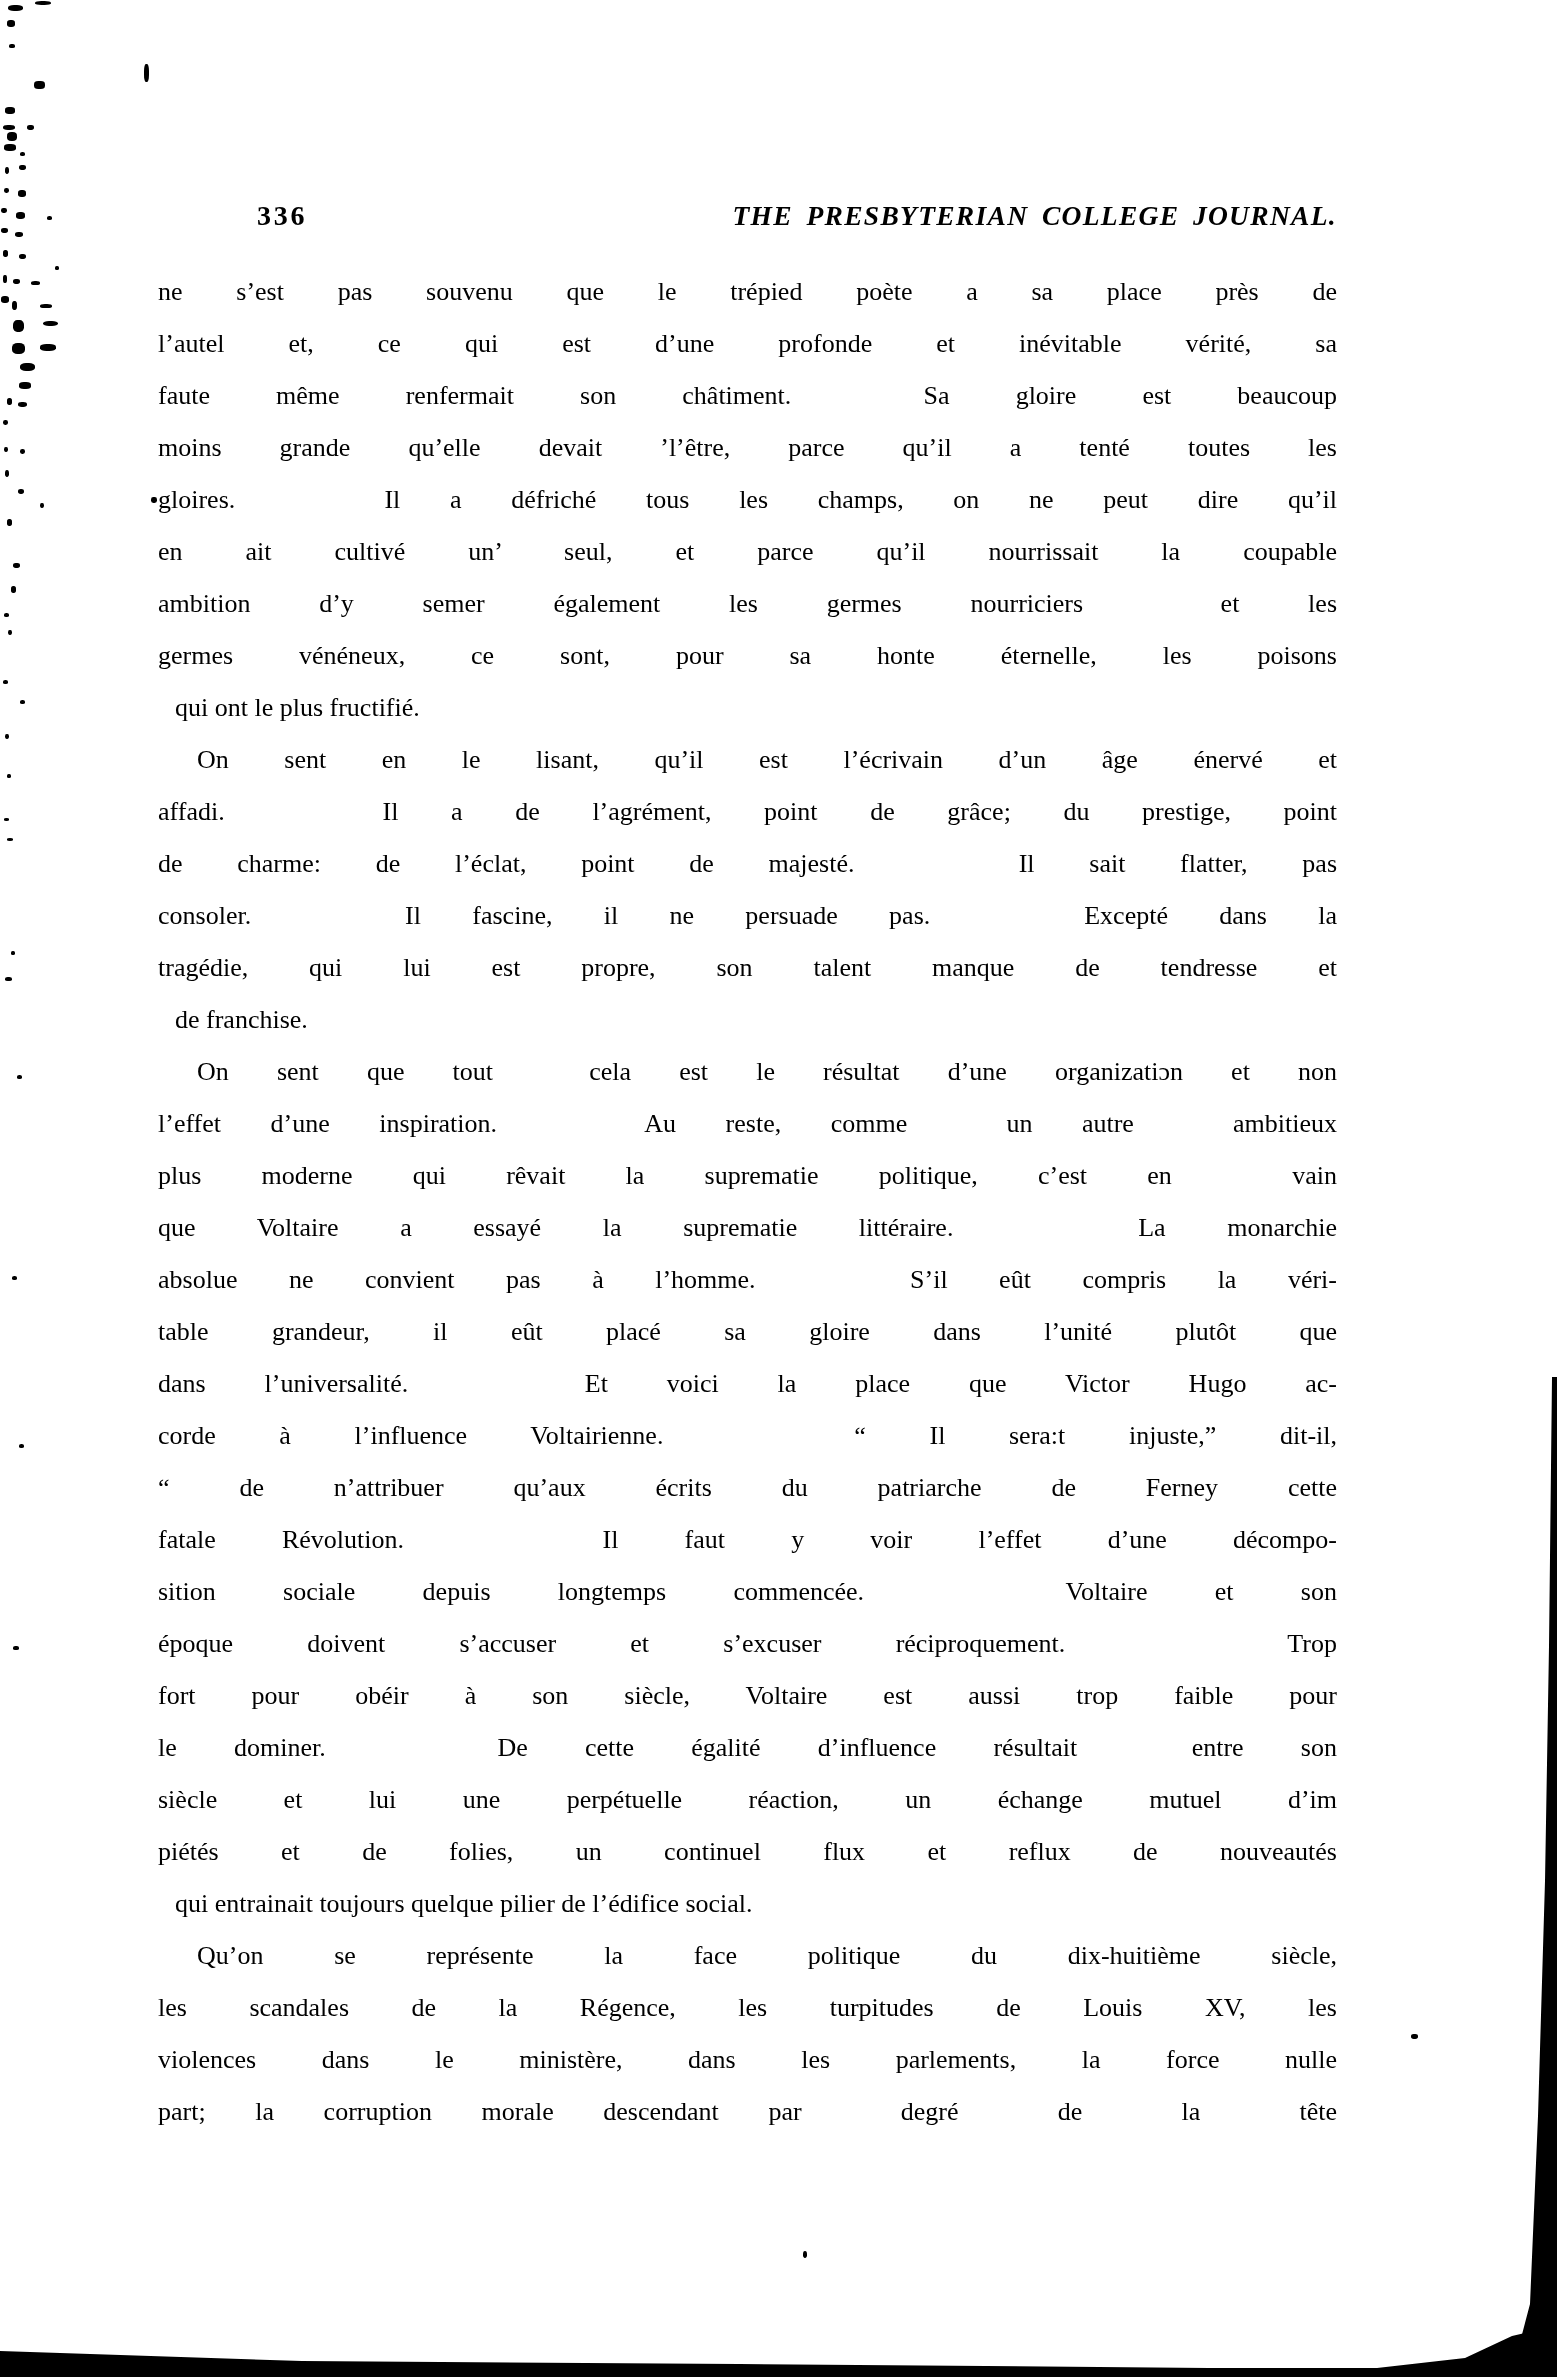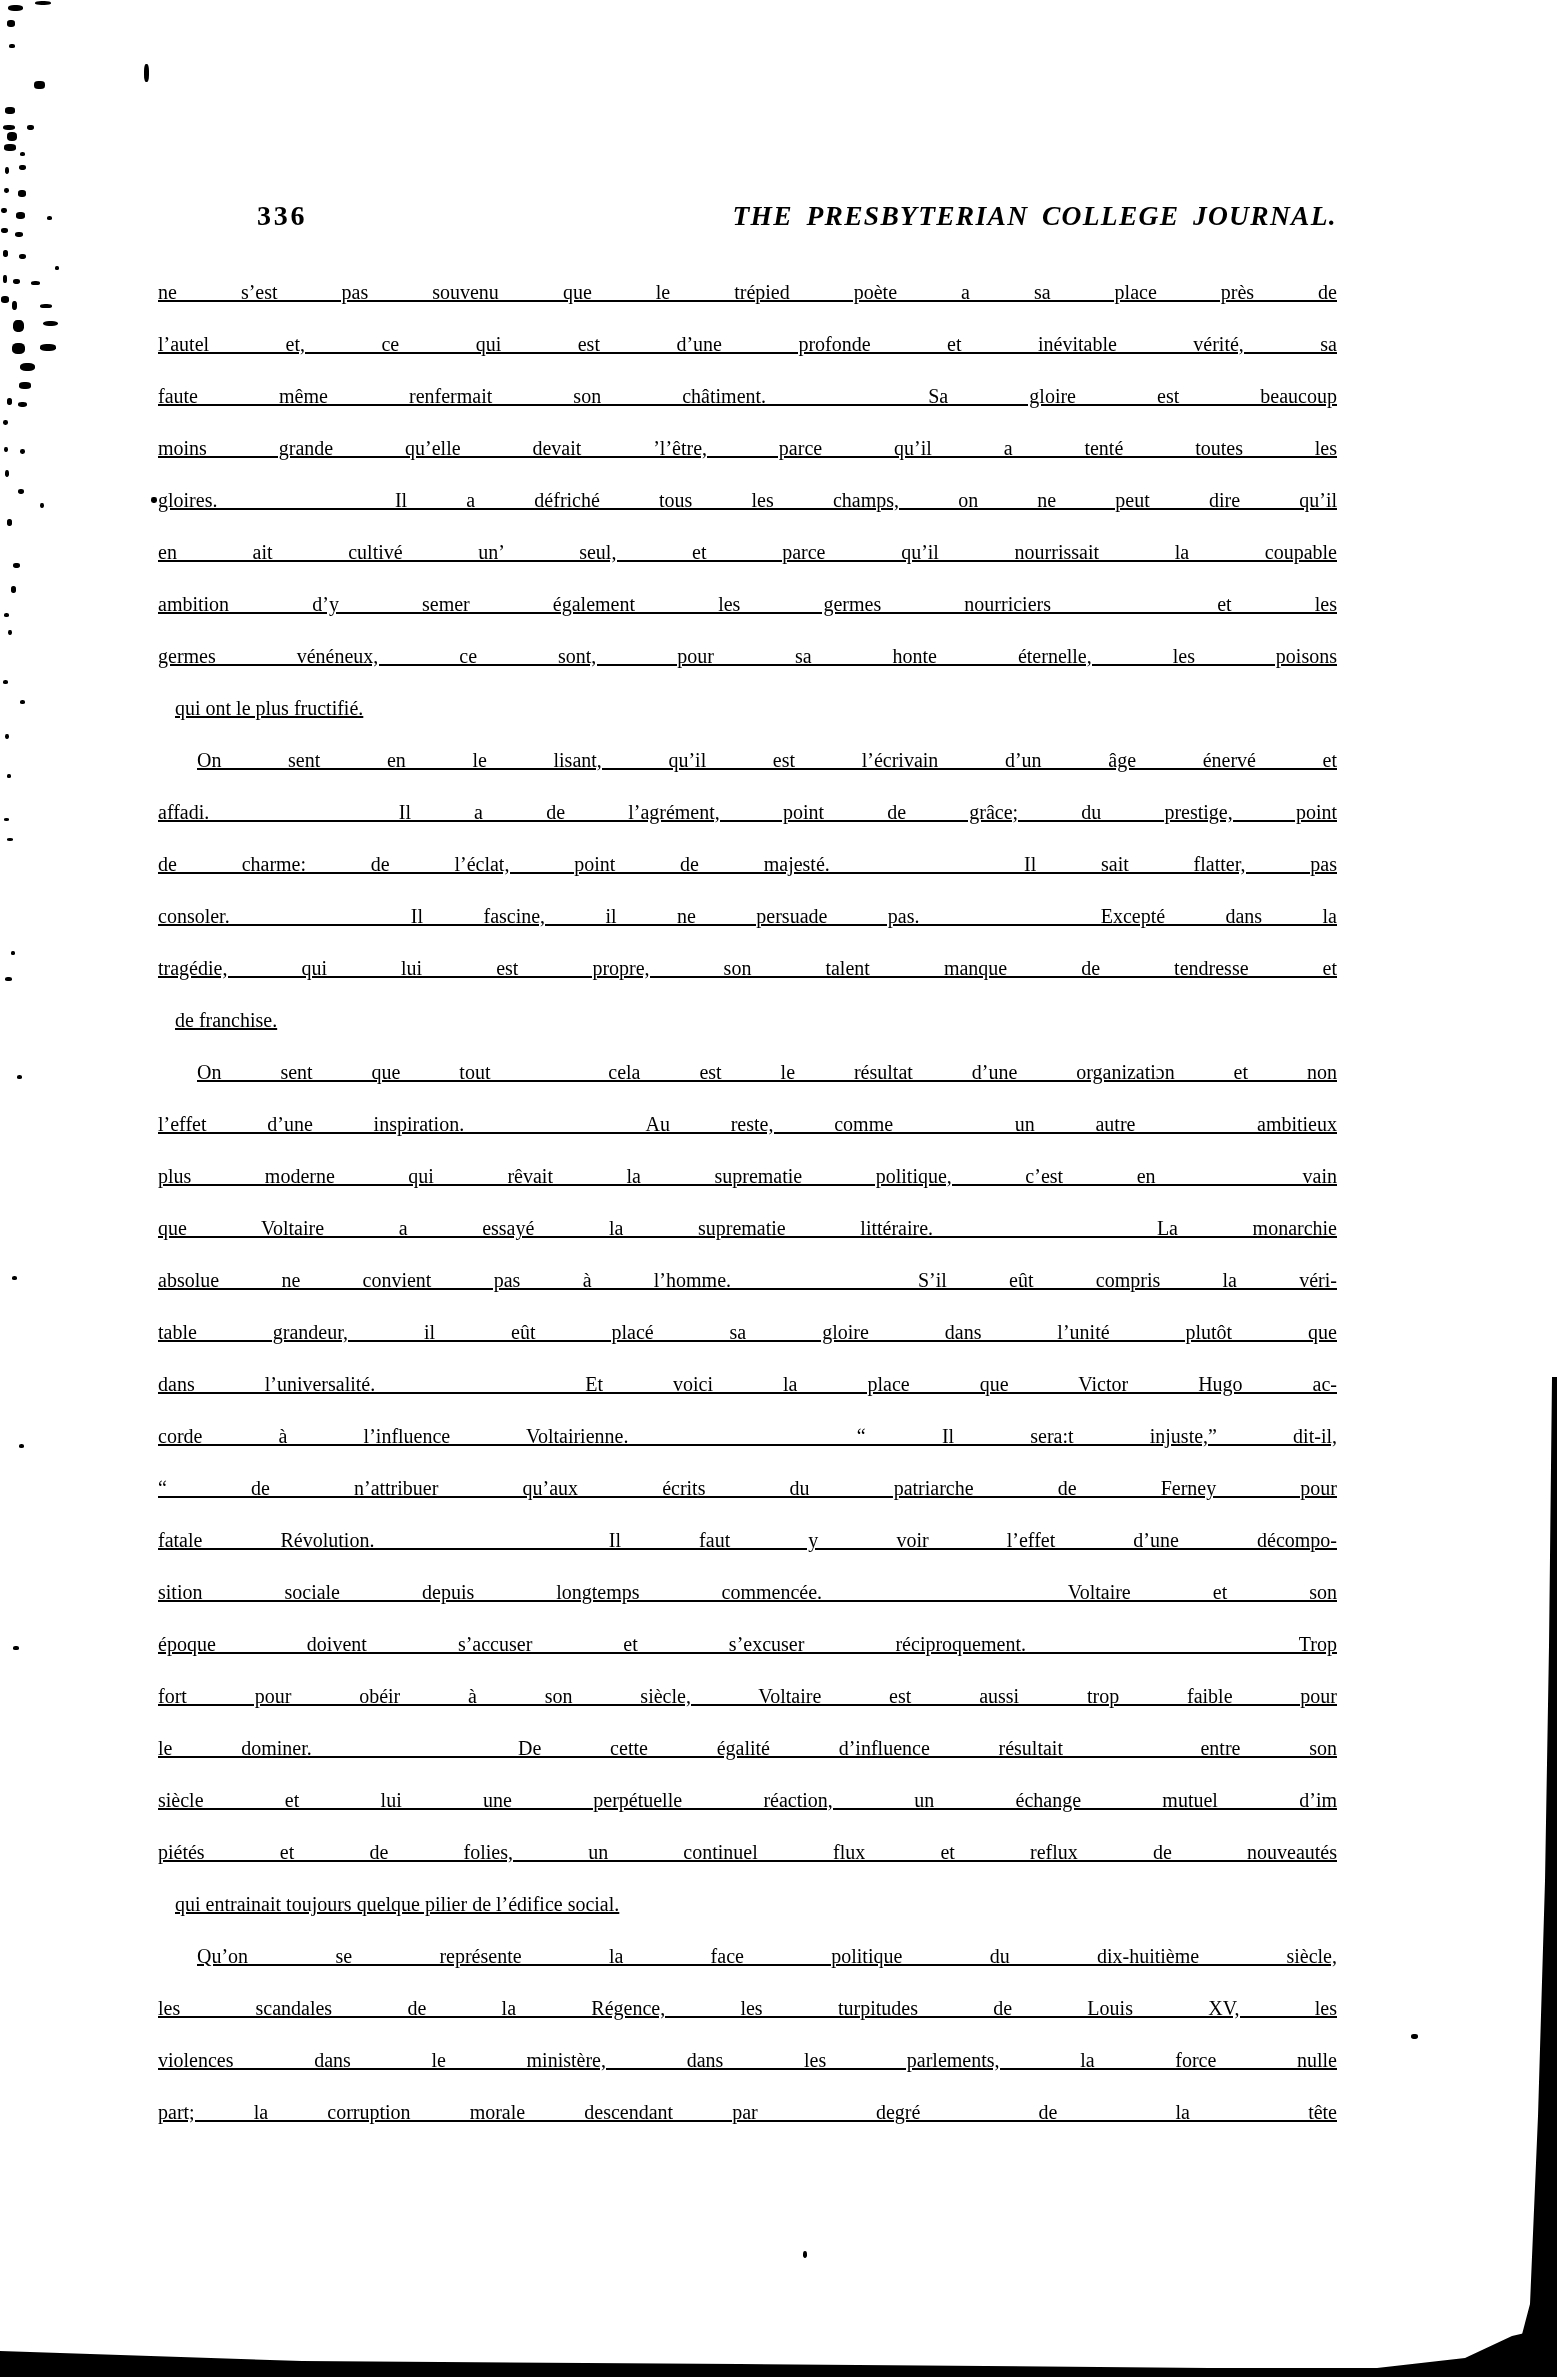--- a/index.html
+++ b/index.html
@@ -24,24 +24,23 @@
     padding-left:81px;
     font-size:27.5px;font-style:italic;font-weight:bold;
     letter-spacing:1.3px;word-spacing:5.4px;
   }
   .text-block{
     position:absolute;
     left:158px;top:266px;width:1179px;
   }
   .line{
     height:52px;line-height:52px;
-    font-size:20px;
+    font-size:26px;
     text-align:justify;
     text-align-last:justify;
-    text-decoration:underline;
     -moz-text-align-last:justify;
   }
   .line.indent{text-indent:39px;}
   .line.last{text-align:left;text-align-last:left;margin-left:17px;}
   .speck{position:absolute;background:#000;border-radius:40%;}
   .right-wedge{
     position:absolute;left:1498px;top:1377px;width:60px;height:1000px;
     background:#000;
     clip-path:polygon(54px 0,60px 0,60px 1000px,0 1000px,17px 984px,32px 927px,40px 739px,47px 504px,51px 269px);
   }
@@ -78,21 +77,21 @@
       <div class="line">tragédie, qui lui est propre, son talent manque de tendresse et</div>
       <div class="line last">de franchise.</div>
       <div class="line indent">On sent que tout&nbsp; cela est le résultat d’une organizatiɔn et non</div>
       <div class="line">l’effet d’une inspiration.&nbsp;&nbsp; Au reste, comme&nbsp; un autre&nbsp; ambitieux</div>
       <div class="line">plus moderne qui rêvait la suprematie politique, c’est en&nbsp; vain</div>
       <div class="line">que Voltaire a essayé la suprematie littéraire.&nbsp;&nbsp; La monarchie</div>
       <div class="line">absolue ne convient pas à l’homme.&nbsp;&nbsp; S’il eût compris la véri-</div>
       <div class="line">table grandeur, il eût placé sa gloire dans l’unité plutôt que</div>
       <div class="line">dans l’universalité.&nbsp;&nbsp; Et voici la place que Victor Hugo ac-</div>
       <div class="line">corde à l’influence Voltairienne.&nbsp;&nbsp; “ Il sera:t injuste,” dit-il,</div>
-      <div class="line">“ de n’attribuer qu’aux écrits du patriarche de Ferney pour</div>
+      <div class="line">“ de n’attribuer qu’aux écrits du patriarche de Ferney cette</div>
       <div class="line">fatale Révolution.&nbsp;&nbsp; Il faut y voir l’effet d’une décompo-</div>
       <div class="line">sition sociale depuis longtemps commencée.&nbsp;&nbsp; Voltaire et son</div>
       <div class="line">époque doivent s’accuser et s’excuser réciproquement.&nbsp;&nbsp; Trop</div>
       <div class="line">fort pour obéir à son siècle, Voltaire est aussi trop faible pour</div>
       <div class="line">le dominer.&nbsp;&nbsp; De cette égalité d’influence résultait&nbsp; entre son</div>
       <div class="line">siècle et lui une perpétuelle réaction, un échange mutuel d’im</div>
       <div class="line">piétés et de folies, un continuel flux et reflux de nouveautés</div>
       <div class="line last">qui entrainait toujours quelque pilier de l’édifice social.</div>
       <div class="line indent">Qu’on se représente la face politique du dix-huitième siècle,</div>
       <div class="line">les scandales de la Régence, les turpitudes de Louis XV, les</div>

